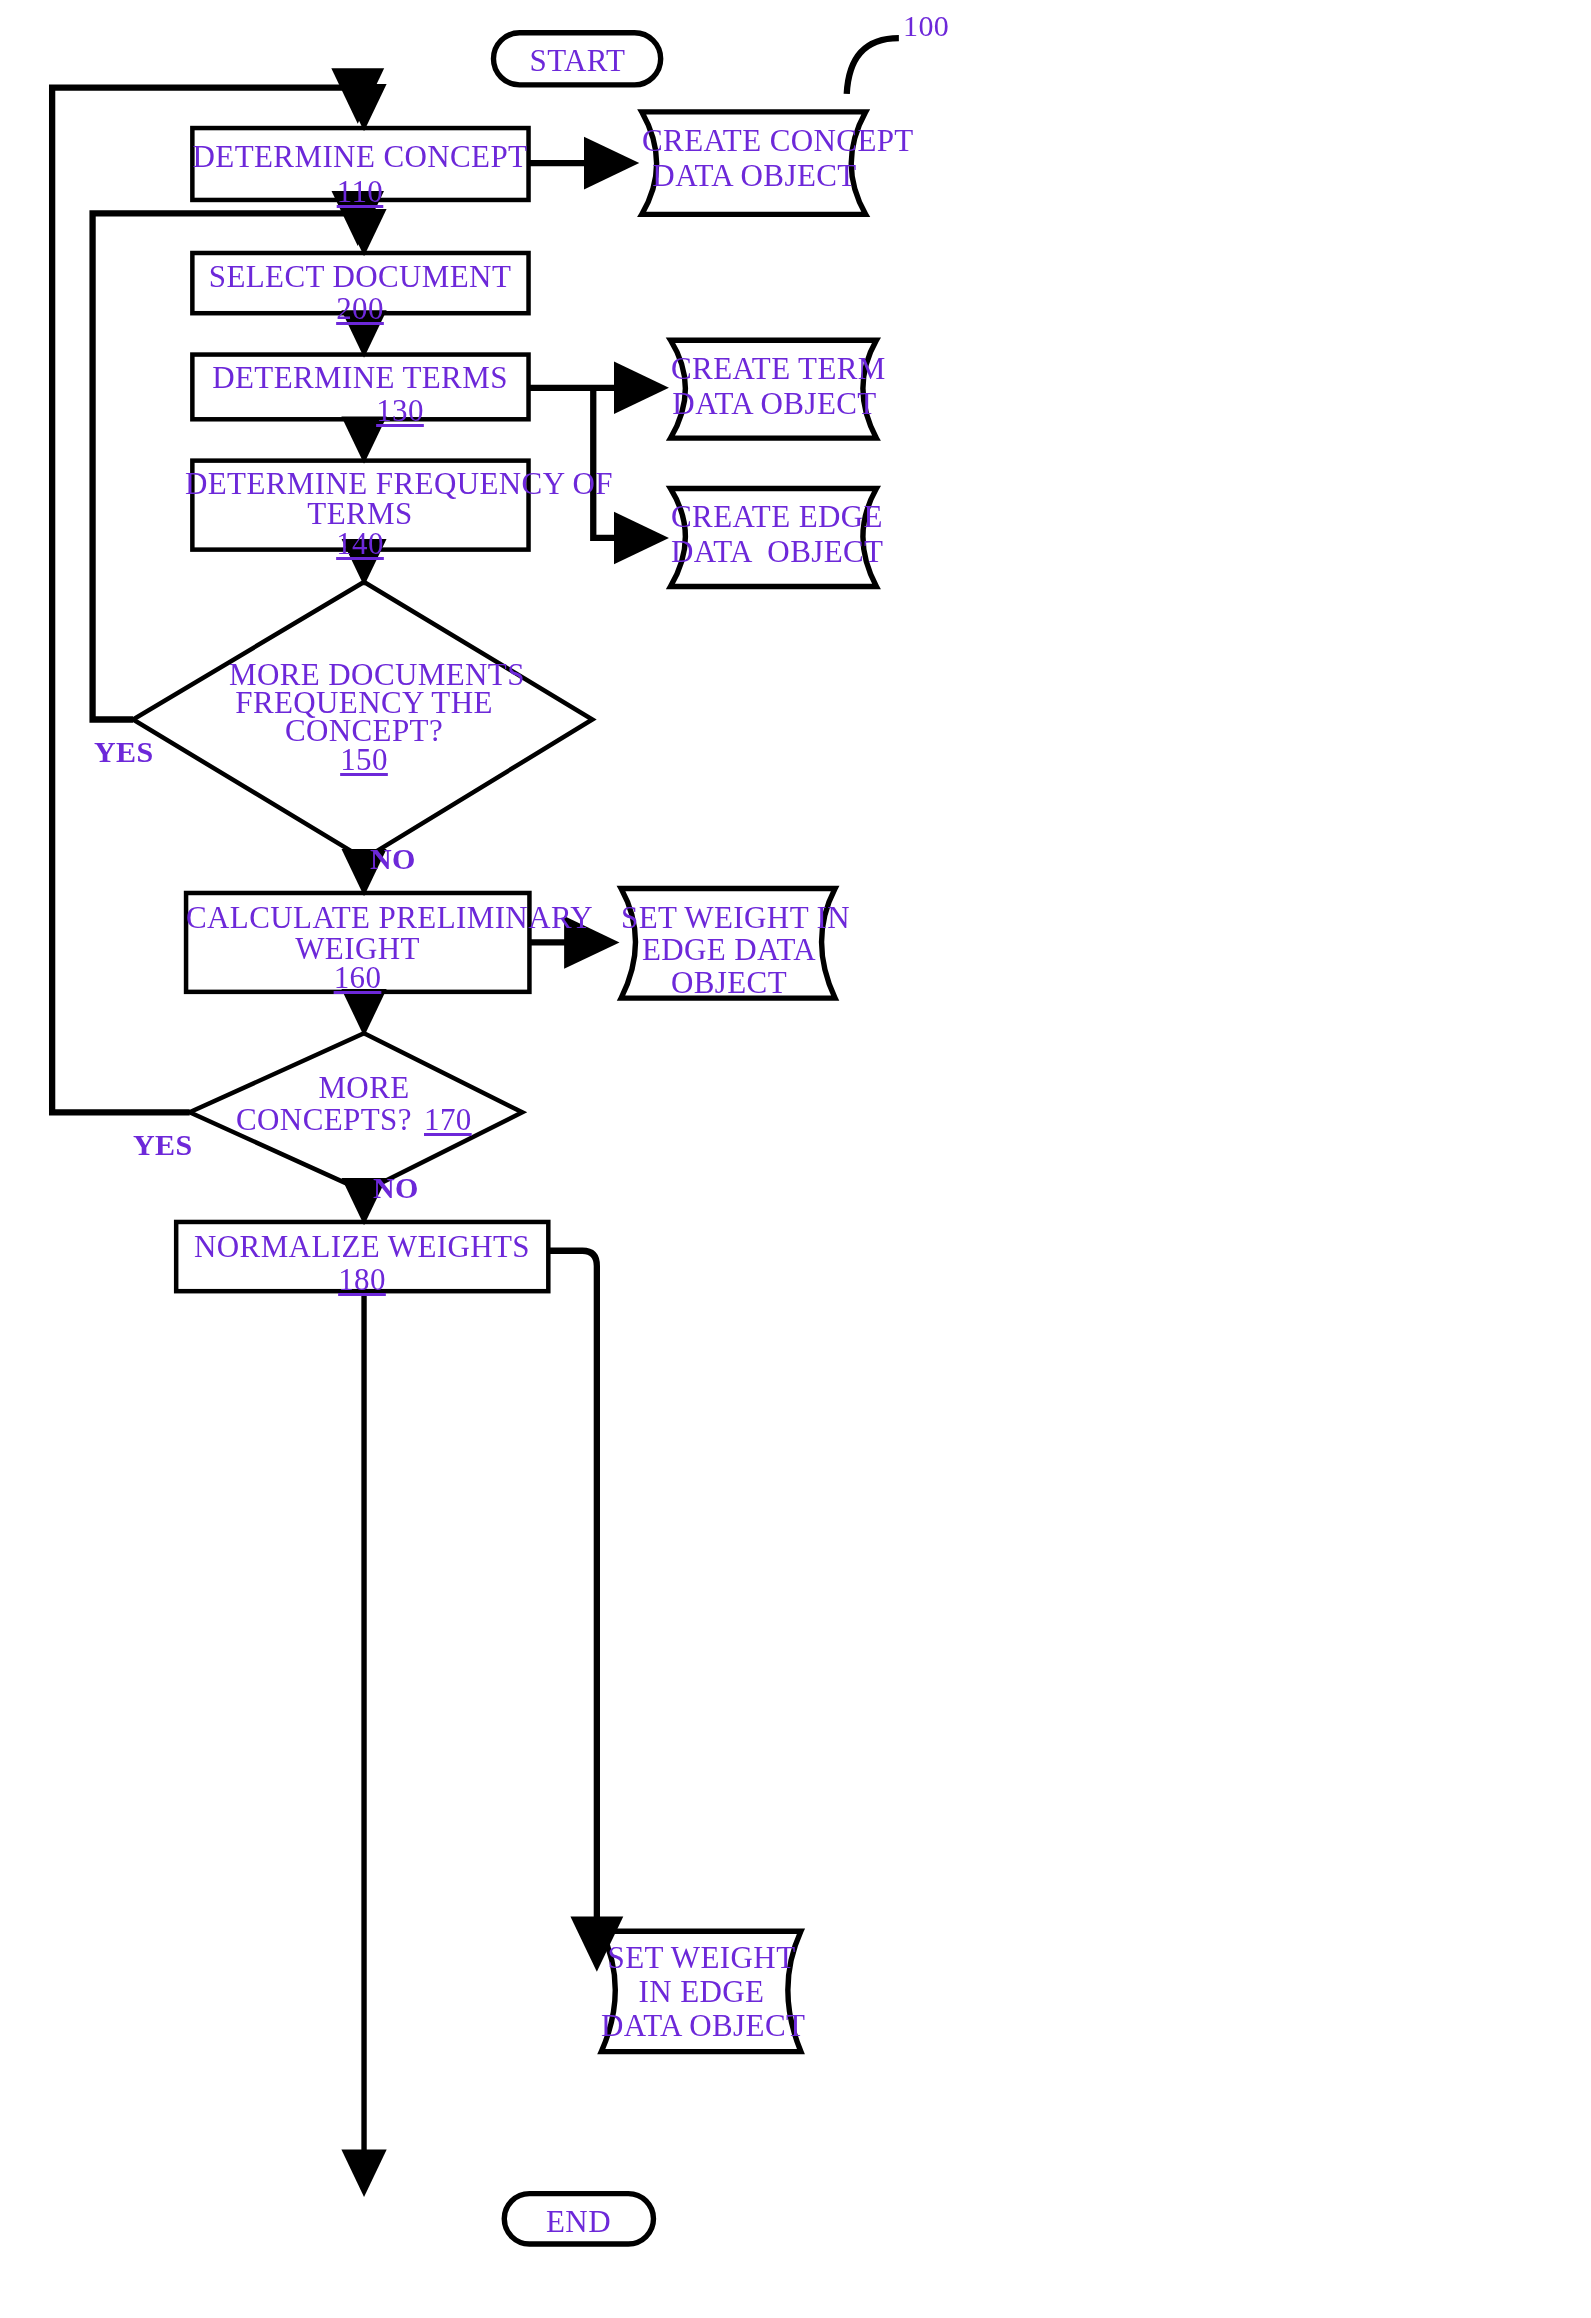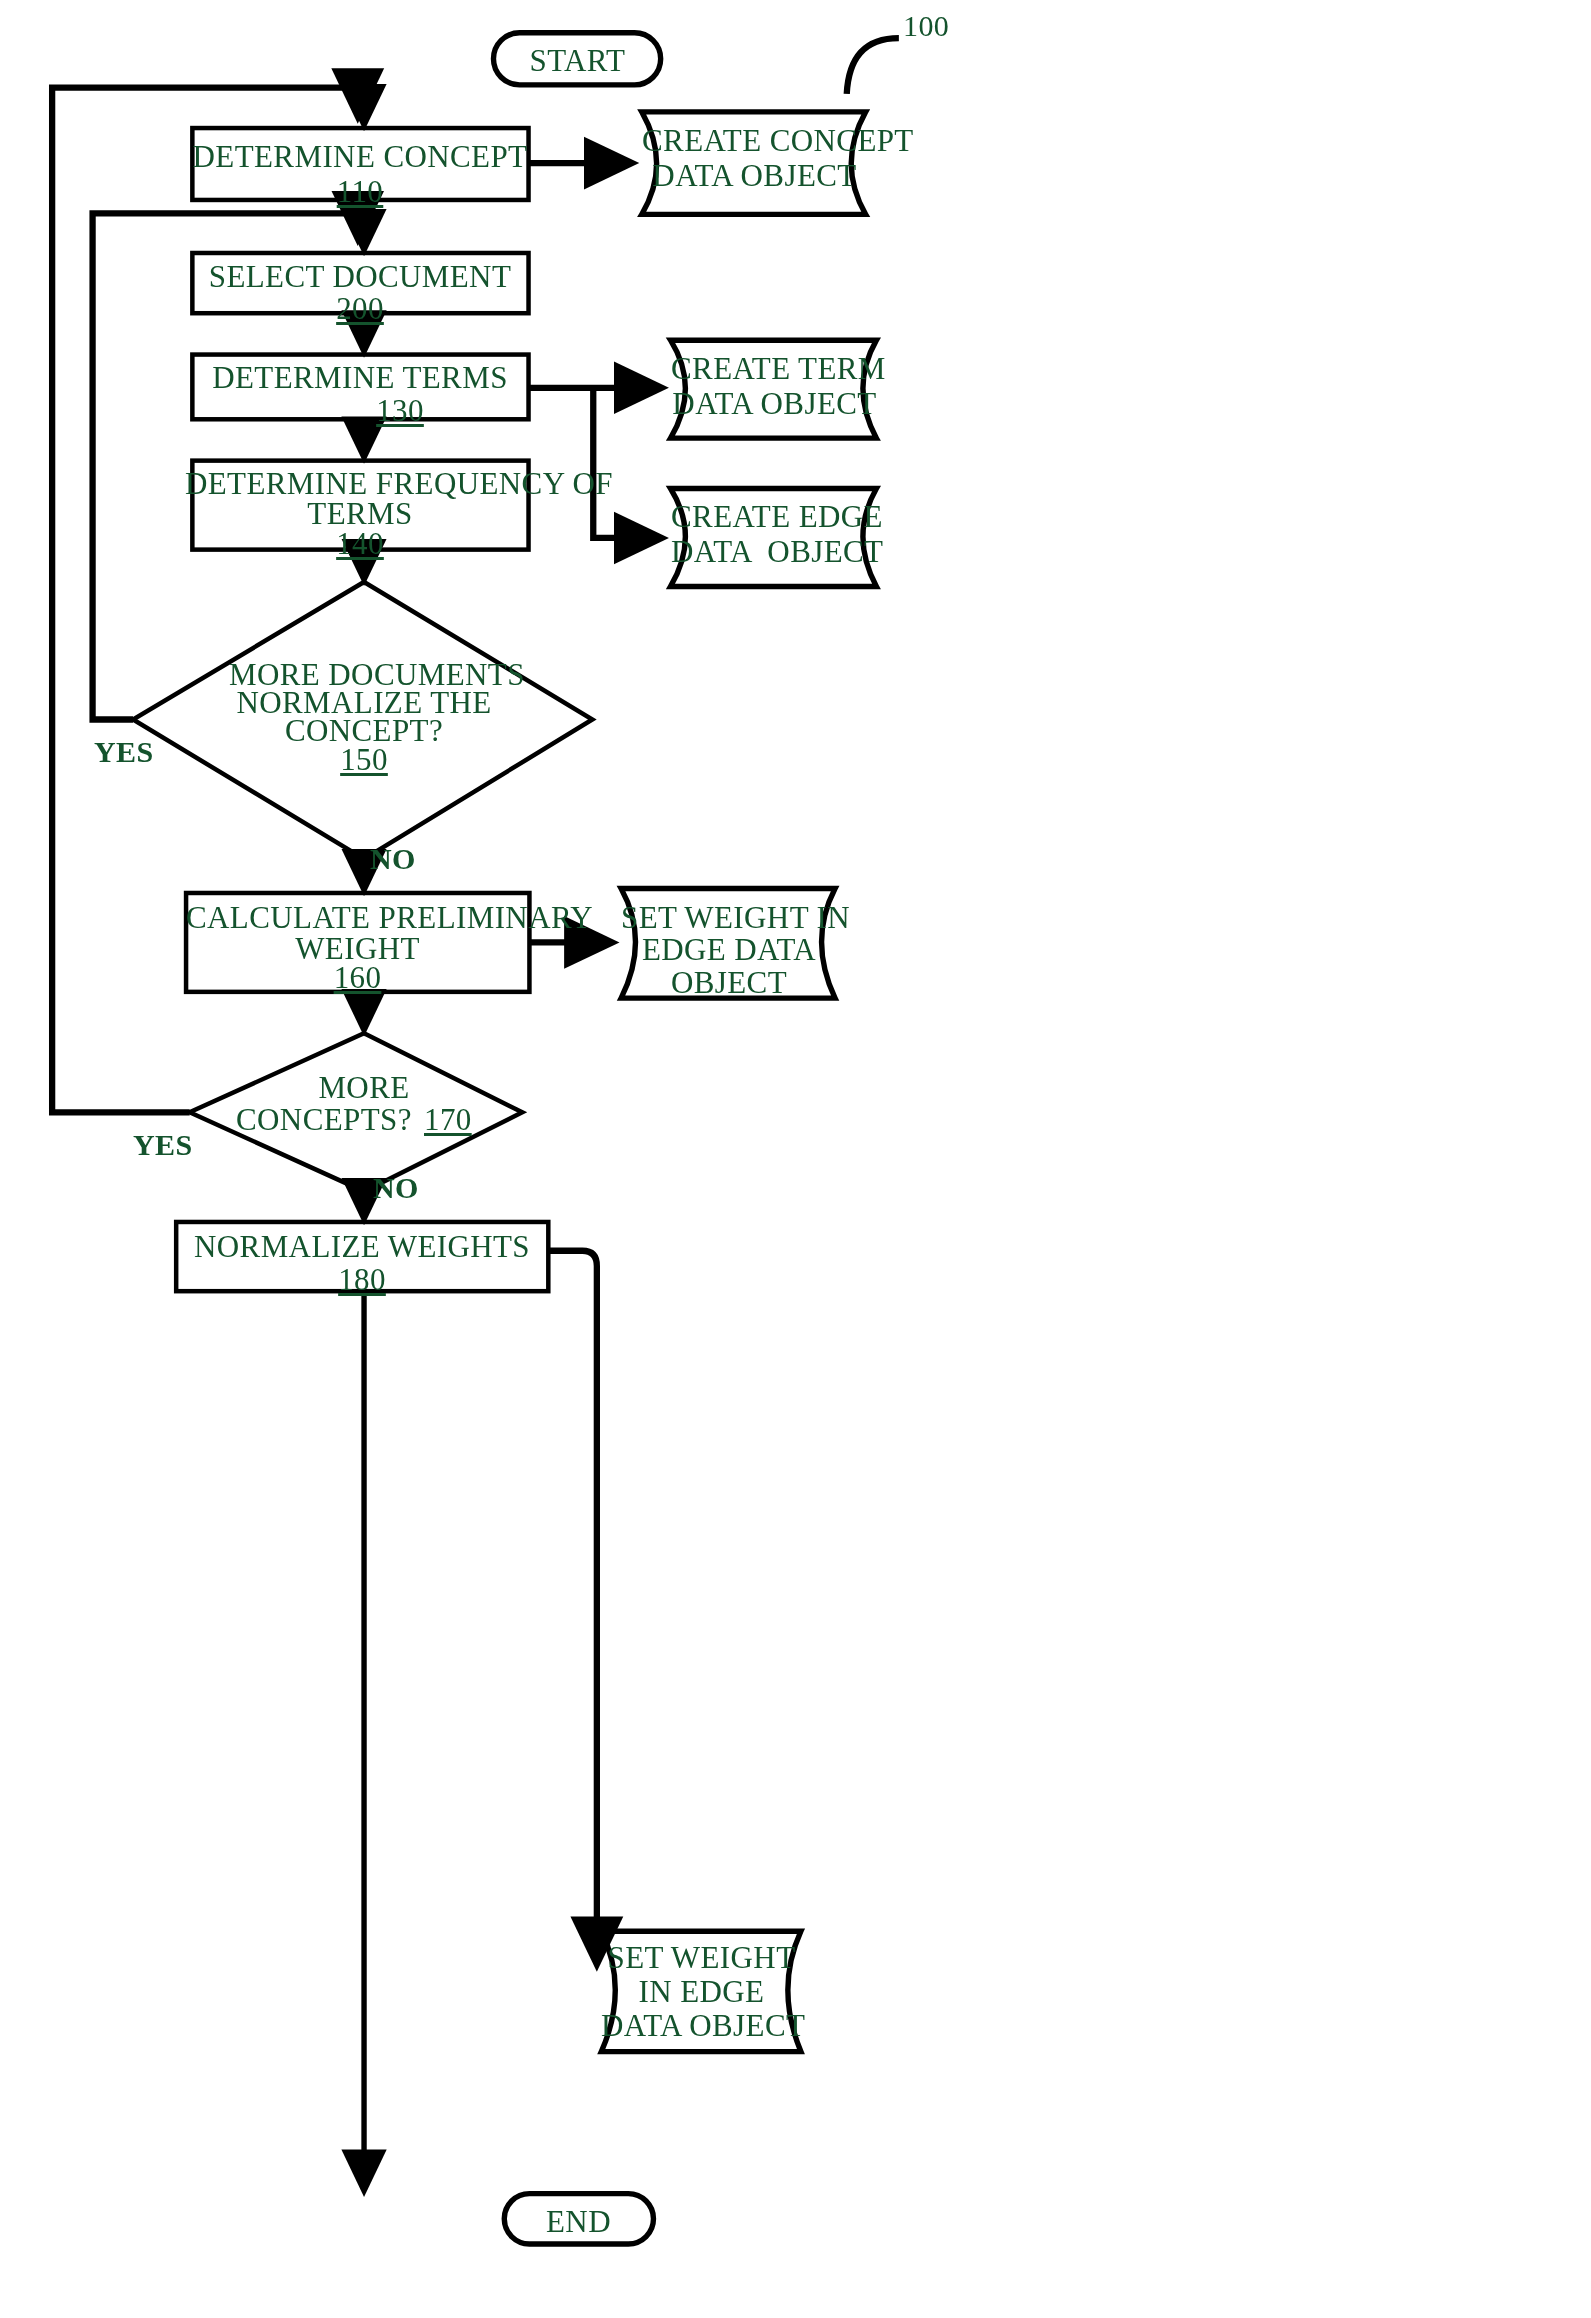--- a/index.html
+++ b/index.html
@@ -20,21 +20,21 @@
   }
   #vec {
     position: absolute;
     left: 0;
     top: 0;
     width: 1591px;
     height: 2319px;
   }
   .lbl {
     position: absolute;
-    color: #14532d;
+    color: #6d28d9;
     text-align: center;
     line-height: 1.13;
     letter-spacing: 0.4px;
     white-space: pre;
     pointer-events: none;
   }
   .proc-text  { font-size: 31px; }
   .data-text  { font-size: 31px; }
   .dia-text   { font-size: 31px; }
   .edge-lbl   { font-size: 30px; letter-spacing: 0.4px; font-weight: bold; }
@@ -130,21 +130,21 @@
   <div class="lbl data-text" style="left:671px; top:386px; width:207px;">DATA OBJECT</div>
 
   <div class="lbl proc-text" style="left:185px; top:466px; width:351px;">DETERMINE FREQUENCY OF</div>
   <div class="lbl proc-text" style="left:192px; top:496px; width:336px;">TERMS</div>
   <div class="lbl ref-num num-underline" style="left:192px; top:526px; width:336px;">140</div>
 
   <div class="lbl data-text" style="left:671px; top:499px; width:207px;">CREATE EDGE</div>
   <div class="lbl data-text" style="left:671px; top:534px; width:207px;">DATA  OBJECT</div>
 
   <div class="lbl dia-text" style="left:229px; top:657px; width:270px;">MORE DOCUMENTS</div>
-  <div class="lbl dia-text" style="left:229px; top:685px; width:270px;">NORMALIZE THE</div>
+  <div class="lbl dia-text" style="left:229px; top:685px; width:270px;">FREQUENCY THE</div>
   <div class="lbl dia-text" style="left:229px; top:713px; width:270px;">CONCEPT?</div>
   <div class="lbl ref-num num-underline" style="left:229px; top:742px; width:270px;">150</div>
 
   <div class="lbl edge-lbl" style="left:94px; top:735px; width:81px; text-align:left;">YES</div>
   <div class="lbl edge-lbl" style="left:370px; top:842px; width:63px; text-align:left;">NO</div>
 
   <div class="lbl proc-text" style="left:186px; top:900px; width:343px;">CALCULATE PRELIMINARY</div>
   <div class="lbl proc-text" style="left:186px; top:931px; width:343px;">WEIGHT</div>
   <div class="lbl ref-num num-underline" style="left:186px; top:960px; width:343px;">160</div>
 

